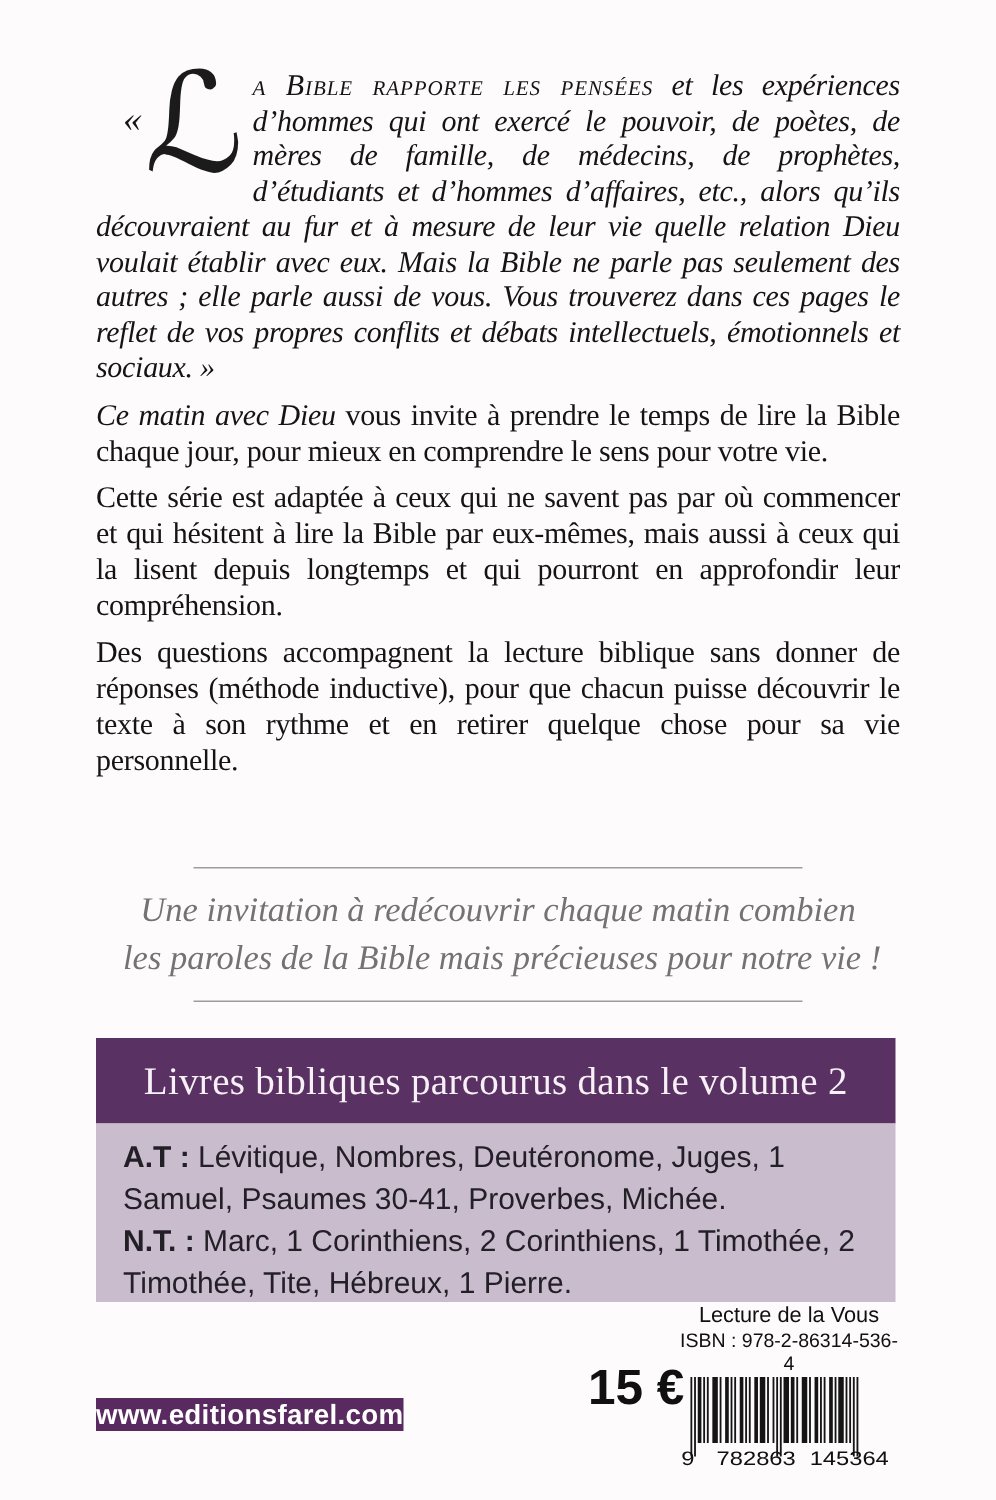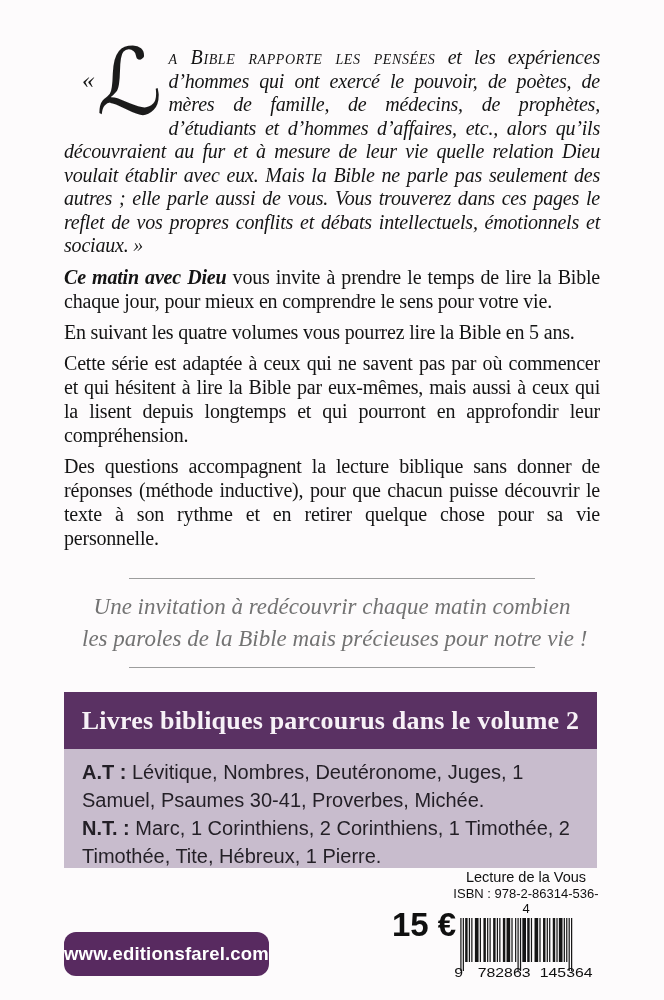--- a/index.html
+++ b/index.html
@@ -16,59 +16,59 @@
     text-align:justify;letter-spacing:-0.2px;
   }
   .dropwrap{float:left;display:flex;align-items:flex-start;margin:2px 6px 0 18px;}
   .open-guillemet{font-size:25px;margin-top:20px;margin-right:2px;font-style:italic;}
   .dropcap{
     font-family:"DejaVu Sans",sans-serif;font-style:normal;
     font-size:92px;line-height:70px;color:#1b1b1b;
   }
   .smallcaps{font-variant:small-caps;letter-spacing:0.6px;}
   .para{font-size:20px;line-height:24px;text-align:justify;margin:7px 0 0 0;letter-spacing:-0.2px;}
-  .lead-italic{font-style:italic;font-weight:bold;}
+  .lead-italic{font-style:italic;}
 
   
   .tagline{
     position:absolute;top:578px;left:129px;width:406px;height:88px;
     border-top:1px solid #9d9d9d;border-bottom:1px solid #9d9d9d;
     display:flex;flex-direction:column;justify-content:center;
   }
   .tagline-line{
     width:500px;margin-left:-47px;text-align:center;white-space:nowrap;
     font-style:italic;font-size:23px;line-height:32px;color:#737373;
   }
 
   
   .books{position:absolute;top:692px;left:64px;width:533px;}
   .books-header{
     height:57px;background:#5a3163;
     display:flex;align-items:center;justify-content:center;
   }
-  .books-header-title{color:#f7f1f7;font-size:26px;font-weight:bold;letter-spacing:0.2px;}
+  .books-header-title{color:#f7f1f7;font-size:26px;font-weight:normal;letter-spacing:0.2px;}
   .books-body{
     box-sizing:border-box;height:119px;background:#c8bccd;
     padding:9px 18px 0 18px;
     font-family:"Liberation Sans",sans-serif;font-size:20px;line-height:28px;
     color:#231f26;
   }
   .books-label{font-weight:bold;}
 
   
   .footer{position:absolute;left:0;top:868px;width:664px;height:132px;}
 
   .farel-logo{position:absolute;left:138px;top:0;width:94px;text-align:center;color:#3a67ae;}
   .butterfly{display:block;margin:0 auto;}
   .farel-name{font-size:23px;font-style:italic;font-weight:bold;line-height:16px;margin-top:-4px;letter-spacing:0.5px;}
   .farel-sub{font-size:8px;font-style:italic;letter-spacing:2px;margin-top:3px;}
 
   .website-box{
-    position:absolute;left:64px;top:64px;width:205px;height:44px;background:#582a60;
-    display:flex;align-items:center;border-radius:12px;
+    position:absolute;left:64px;top:64px;width:205px;height:22px;background:#582a60;
+    display:flex;align-items:center;
   }
   .website-text{
     color:#ffffff;font-family:"Liberation Sans",sans-serif;
     font-weight:bold;font-size:18.5px;letter-spacing:0.2px;
   }
 
   .price{
     position:absolute;left:392px;top:38px;
     font-family:"Liberation Sans",sans-serif;font-weight:bold;font-size:33px;color:#101010;
   }
@@ -92,21 +92,20 @@
     <div class="quote">
       <span class="dropwrap">
         <span class="open-guillemet">«</span>
         <span class="dropcap">ℒ</span>
       </span>
       <span class="smallcaps">a Bible rapporte les pensées</span><span> et les expériences d’hommes qui ont exercé le pouvoir, de poètes, de mères de famille, de médecins, de prophètes, d’étudiants et d’hommes d’affaires, etc., alors qu’ils découvraient au fur et à mesure de leur vie quelle relation Dieu voulait établir avec eux. Mais la Bible ne parle pas seulement des autres ; elle parle aussi de vous. Vous trouverez dans ces pages le reflet de vos propres conflits et débats intellectuels, émotionnels et sociaux. »</span>
     </div>
 
     <p class="para"><span class="lead-italic">Ce matin avec Dieu</span><span> vous invite à prendre le temps de lire la Bible chaque jour, pour mieux en comprendre le sens pour votre vie.</span></p>
 
-    <p class="para">En suivant les quatre volumes vous pourrez lire la Bible en 5 ans.</p>
 
     <p class="para">Cette série est adaptée à ceux qui ne savent pas par où commencer et qui hésitent à lire la Bible par eux-mêmes, mais aussi à ceux qui la lisent depuis longtemps et qui pourront en approfondir leur compréhension.</p>
 
     <p class="para">Des questions accompagnent la lecture biblique sans donner de réponses (méthode inductive), pour que chacun puisse découvrir le texte à son rythme et en retirer quelque chose pour sa vie personnelle.</p>
   </div>
 
   <div class="tagline">
     <div class="tagline-line">Une invitation à redécouvrir chaque matin combien</div>
     <div class="tagline-line">les paroles de la Bible mais précieuses pour notre vie !</div>
   </div>

